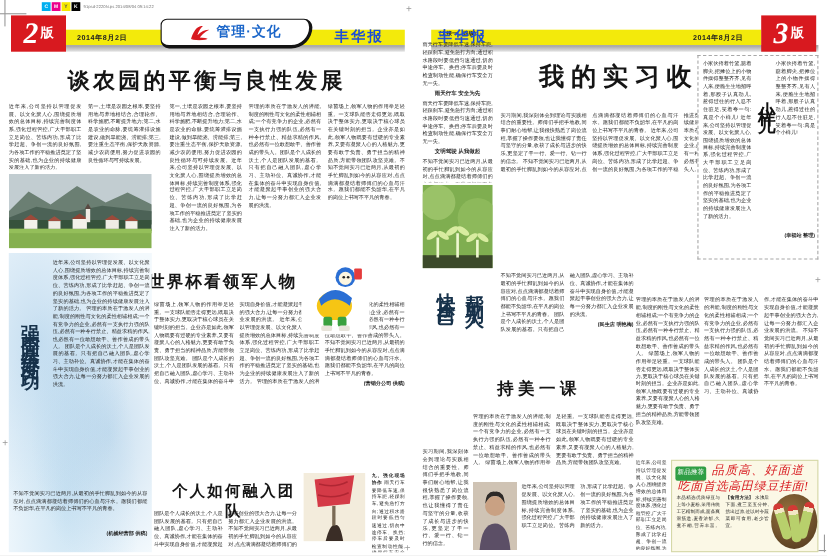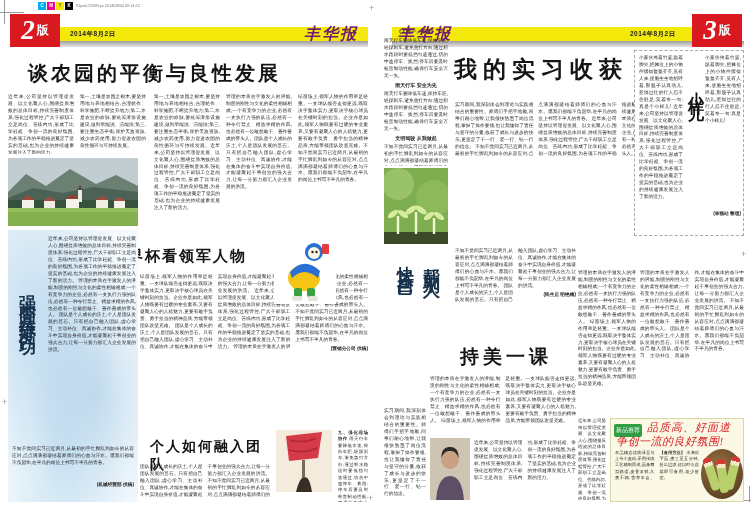--- a/index.html
+++ b/index.html
@@ -16,23 +16,23 @@
   .bh{display:block;text-align:center;font-weight:bold;margin:2px 0;font-size:5px}
   
   .pagebox{position:absolute;background:#d8191f;color:#fff;text-align:center;display:flex;align-items:center;justify-content:center;gap:2px}
   .pagebox .num{font-family:"Liberation Serif",serif;font-weight:bold;font-size:27px;font-style:italic;line-height:1}
   .pagebox .unit{font-size:12px;font-weight:bold}
   .ystrip{position:absolute;background:#f3ea0b;height:14px}
   .gstrip{position:absolute;height:6px;background:linear-gradient(#9e9e9e,#e4e4e4)}
   .datetxt{position:absolute;font-size:6.5px;font-weight:bold;color:#222;letter-spacing:.5px}
   .tab{position:absolute;width:138px;height:27px;background:#fff;border:1.6px solid #141414;border-right-width:3px;border-bottom-width:3.5px;border-radius:6px 8px 20px 8px;display:flex;align-items:center;justify-content:center;gap:5px;z-index:3}
   .sectxt{font-size:12.5px;font-weight:bold;color:#1b66c9;letter-spacing:1px}
-  .papername{position:absolute;font-family:"Liberation Serif",serif;font-style:italic;font-weight:bold;font-size:16px;color:#701a75;letter-spacing:2px;z-index:3}
-  
-  .bigtitle{position:absolute;text-align:left;font-weight:bold;color:#151515}
+  .papername{position:absolute;font-family:"Liberation Serif",serif;font-weight:bold;font-size:13px;color:#1d4ed8;letter-spacing:2px;z-index:3}
+  
+  .bigtitle{position:absolute;text-align:center;font-weight:bold;color:#151515}
   .vt{position:absolute;writing-mode:vertical-rl;font-family:"Liberation Serif",serif;font-weight:bold;color:#16314a}
   
   .ph{position:absolute;overflow:hidden}
   .mark{position:absolute;color:#999;font-size:9px;line-height:1}
   .cmyk{position:absolute;top:2px;left:38px;display:flex;gap:1px}
   .cmyk span{width:8px;height:8px;font-size:4.5px;color:#fff;text-align:center;line-height:8px;font-weight:bold}
   .fileinfo{position:absolute;top:4px;left:76px;font-size:3.8px;color:#777}
   .cropH{position:absolute;background:#9a9a9a;height:1px}
   .cropV{position:absolute;background:#9a9a9a;width:1px}
   .dashbox{position:absolute;border:1px dashed #a8a8a8;background:#fff}
@@ -67,20 +67,27 @@
 
   <div class="page" style="left:8px">
 
     <div class="ystrip" style="left:52px;top:13px;width:308px"></div>
     <div class="gstrip" style="left:52px;top:27px;width:308px"></div>
     <div class="pagebox" style="left:2px;top:0;width:50px;height:33px">
       <span class="num">2</span>
       <span class="unit">版</span>
     </div>
     <div class="datetxt" style="left:62px;top:16px">2014年8月2日</div>
+    <div class="tab" style="left:138px;top:3px">
+      <svg width="20" height="15" viewBox="0 0 24 18">
+        <path d="M2 16 C6 4 10 2 15 2 C11 6 10 9 9 12 C13 8 17 6 22 6 C16 9 13 12 11 16 Z" fill="#d8191f"></path>
+        <ellipse cx="11" cy="16" rx="9" ry="1.4" fill="#d8191f"></ellipse>
+      </svg>
+      <span class="sectxt">管理·文化</span>
+    </div>
     <div class="papername" style="left:296px;top:10px">丰华报</div>
 
     <div class="bigtitle" style="left:20px;top:46px;width:320px;font-size:20px;letter-spacing:3px">谈农园的平衡与良性发展</div>
     <div class="t" style="left:0;top:80px;width:66px;height:60px"><span>近年来,公司坚持以管理促发展、以文化聚人心,围绕提质增效的总体目标,持续完善制度体系,强化过程管控,广大干部职工立足岗位、苦练内功,形成了比学赶超、争创一流的良好氛围,为各项工作的平稳推进奠定了坚实的基础,也为企业的持续健康发展注入了新的活力。</span></div>
     <div class="t" style="left:72px;top:80px;width:66px;height:60px"><span>第一,土壤是农园之根本,要坚持用地与养地相结合,合理轮作、科学施肥,不断提升地力;第二,水是农业的命脉,要统筹灌排设施建设,做到旱能浇、涝能排;第三,要注重生态平衡,保护天敌资源,减少农药使用,努力促进农园的良性循环与可持续发展。</span></div>
     <div class="t" style="left:146px;top:80px;width:66px;height:150px"><span>第一,土壤是农园之根本,要坚持用地与养地相结合,合理轮作、科学施肥,不断提升地力;第二,水是农业的命脉,要统筹灌排设施建设,做到旱能浇、涝能排;第三,要注重生态平衡,保护天敌资源,减少农药使用,努力促进农园的良性循环与可持续发展。</span><span>近年来,公司坚持以管理促发展、以文化聚人心,围绕提质增效的总体目标,持续完善制度体系,强化过程管控,广大干部职工立足岗位、苦练内功,形成了比学赶超、争创一流的良好氛围,为各项工作的平稳推进奠定了坚实的基础,也为企业的持续健康发展注入了新的活力。</span></div>
     <div class="t" style="left:218px;top:80px;width:66px;height:150px"><span>管理的本质在于激发人的潜能,制度的刚性与文化的柔性相辅相成;一个有竞争力的企业,必然有一支执行力强的队伍,必然有一种令行禁止、精益求精的作风,也必然有一位敢想敢干、善作善成的带头人。</span><span>团队是个人成长的沃土,个人是团队发展的基石。只有把自己融入团队,虚心学习、主动补位、真诚协作,才能在集体的奋斗中实现自身价值,才能凝聚起干事创业的强大合力,让每一分努力都汇入企业发展的洪流。</span></div>
     <div class="t" style="left:290px;top:80px;width:70px;height:150px"><span>绿茵场上,领军人物的作用举足轻重。一支球队能否走得更远,既取决于整体实力,更取决于核心球员在关键时刻的担当。企业亦是如此,领军人物既要有过硬的专业素养,又要有凝聚人心的人格魅力,更要有敢于负责、勇于担当的精神品质,方能带领团队攻坚克难。</span><span>不知不觉间实习已近两月,从最初的手忙脚乱到如今的从容应对,点点滴滴都凝结着师傅们的心血与汗水。愿我们都能不负韶华,在平凡的岗位上书写不平凡的青春。</span></div>
 
     <div class="ph" style="left:0;top:144px;width:130px;height:68px">
@@ -231,21 +238,21 @@
       <span>近年来,公司坚持以管理促发展、以文化聚人心,围绕提质增效的总体目标,持续完善制度体系,强化过程管控,广大干部职工立足岗位、苦练内功,形成了比学赶超、争创一流的良好氛围,为各项工作的平稳推进奠定了坚实的基础,也为企业的持续健康发展注入了新的活力。</span>
       <span>管理的本质在于激发人的潜能,制度的刚性与文化的柔性相辅相成;一个有竞争力的企业,必然有一支执行力强的队伍,必然有一种令行禁止、精益求精的作风,也必然有一位敢想敢干、善作善成的带头人。</span>
     </div>
 
     <div class="t c2" style="left:71px;top:234px;width:121px;height:88px">
       <span>不知不觉间实习已近两月,从最初的手忙脚乱到如今的从容应对,点点滴滴都凝结着师傅们的心血与汗水。愿我们都能不负韶华,在平凡的岗位上书写不平凡的青春。</span>
       <span>团队是个人成长的沃土,个人是团队发展的基石。只有把自己融入团队,虚心学习、主动补位、真诚协作,才能在集体的奋斗中实现自身价值,才能凝聚起干事创业的强大合力,让每一分努力都汇入企业发展的洪流。</span>
       <span class="attr">(民生店 明艳梅)</span>
     </div>
 
-    <div class="bigtitle" style="left:76px;top:330px;width:120px;font-size:19px;letter-spacing:4px;font-family:Liberation Serif, serif">持美一课</div>
+    <div class="bigtitle" style="left:46px;top:330px;width:120px;font-size:15px;letter-spacing:4px;font-family:Liberation Serif, serif">持美一课</div>
     <div class="t c2" style="left:46px;top:362px;width:146px;height:58px">
       <span>管理的本质在于激发人的潜能,制度的刚性与文化的柔性相辅相成;一个有竞争力的企业,必然有一支执行力强的队伍,必然有一种令行禁止、精益求精的作风,也必然有一位敢想敢干、善作善成的带头人。</span>
       <span>绿茵场上,领军人物的作用举足轻重。一支球队能否走得更远,既取决于整体实力,更取决于核心球员在关键时刻的担当。企业亦是如此,领军人物既要有过硬的专业素养,又要有凝聚人心的人格魅力,更要有敢于负责、勇于担当的精神品质,方能带领团队攻坚克难。</span>
     </div>
     <div class="t c2" style="left:90px;top:426px;width:102px;height:60px">
       <span>近年来,公司坚持以管理促发展、以文化聚人心,围绕提质增效的总体目标,持续完善制度体系,强化过程管控,广大干部职工立足岗位、苦练内功,形成了比学赶超、争创一流的良好氛围,为各项工作的平稳推进奠定了坚实的基础,也为企业的持续健康发展注入了新的活力。</span>
     </div>
 
     <div class="t" style="left:194px;top:256px;width:58px;height:146px">
       <span>管理的本质在于激发人的潜能,制度的刚性与文化的柔性相辅相成;一个有竞争力的企业,必然有一支执行力强的队伍,必然有一种令行禁止、精益求精的作风,也必然有一位敢想敢干、善作善成的带头人。</span>
@@ -270,21 +277,21 @@
         <span>小家伙挎着竹篮,踮着脚尖,把摊位上的小物件摆得整整齐齐,见有人来,便脆生生地招呼着,那股子认真劲儿,惹得过往的行人忍不住驻足,笑着夸一句:真是个小样儿!</span>
       </div>
       <div class="t" style="left:56px;top:158px;width:50px;height:10px">
         <span class="attr">(幸福站 整理)</span>
       </div>
     </div>
 
     <div class="adbox" style="left:226px;top:404px;width:134px;height:84px">
       <div class="adbadge" style="left:3px;top:5px;width:28px;height:13px">新品推荐</div>
       <div class="adtitle" style="left:36px;top:1px;font-size:11px;letter-spacing:1px">品质高、好面道</div>
-      <div class="adtitle" style="left:5px;top:15px;font-size:11px;letter-spacing:.5px">争创一流的良好氛围!</div>
+      <div class="adtitle" style="left:5px;top:15px;font-size:11px;letter-spacing:.5px">吃面首选高田绿豆挂面!</div>
       <div class="t c2" style="left:4px;top:31px;width:84px;height:50px;font-size:4.2px">
         <span>本品精选优质绿豆与上等小麦粉,采用传统工艺精制而成,面条爽滑筋道,麦香浓郁,久煮不糊,营养丰富。</span>
         <b>【食用方法】</b>
         <span>水沸后下面,煮三至五分钟,捞出过凉,佐以时令蔬菜即可食用,老少皆宜。</span>
       </div>
       <div class="noodle" style="left:90px;top:30px;width:42px;height:50px">
         <div class="tube" style="left:6px;top:8px;transform:rotate(-18deg)"></div>
         <div class="tube" style="left:17px;top:10px;transform:rotate(-8deg)"></div>
         <div class="tube" style="left:27px;top:7px;transform:rotate(14deg)"></div>
       </div>

